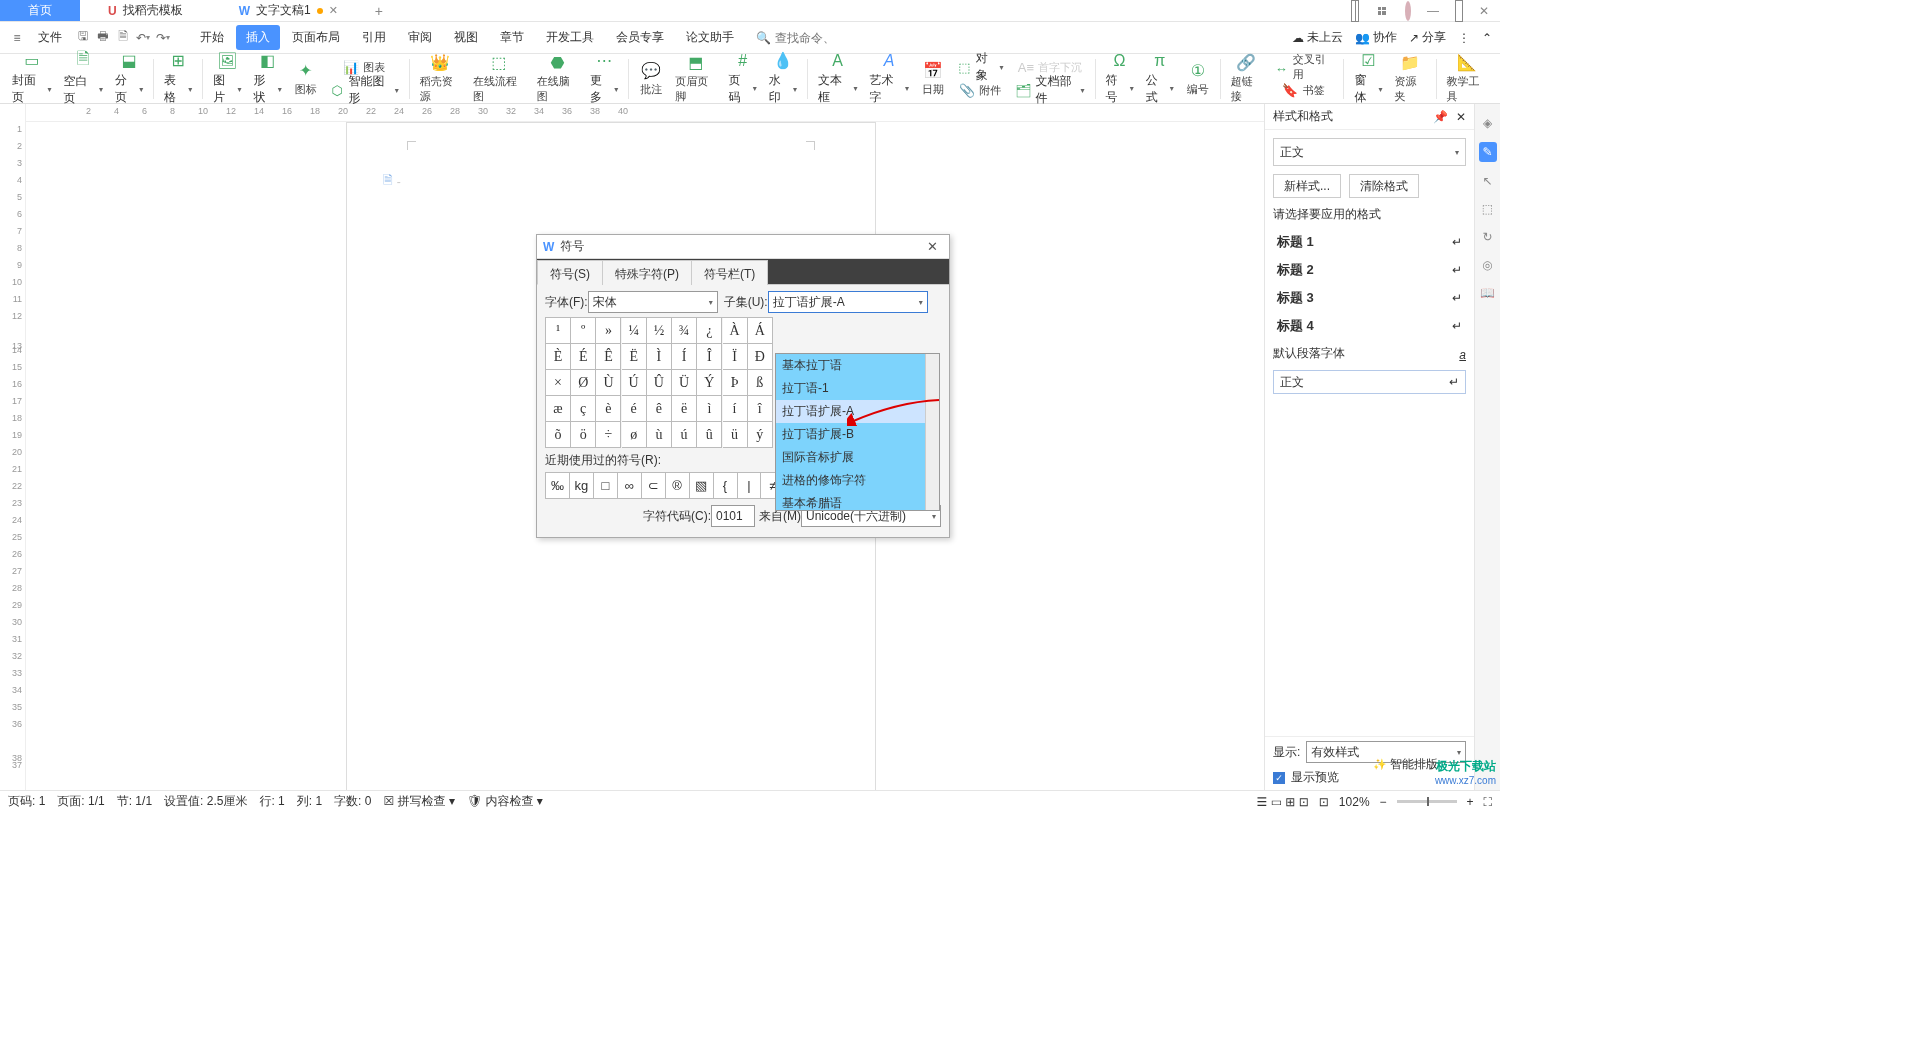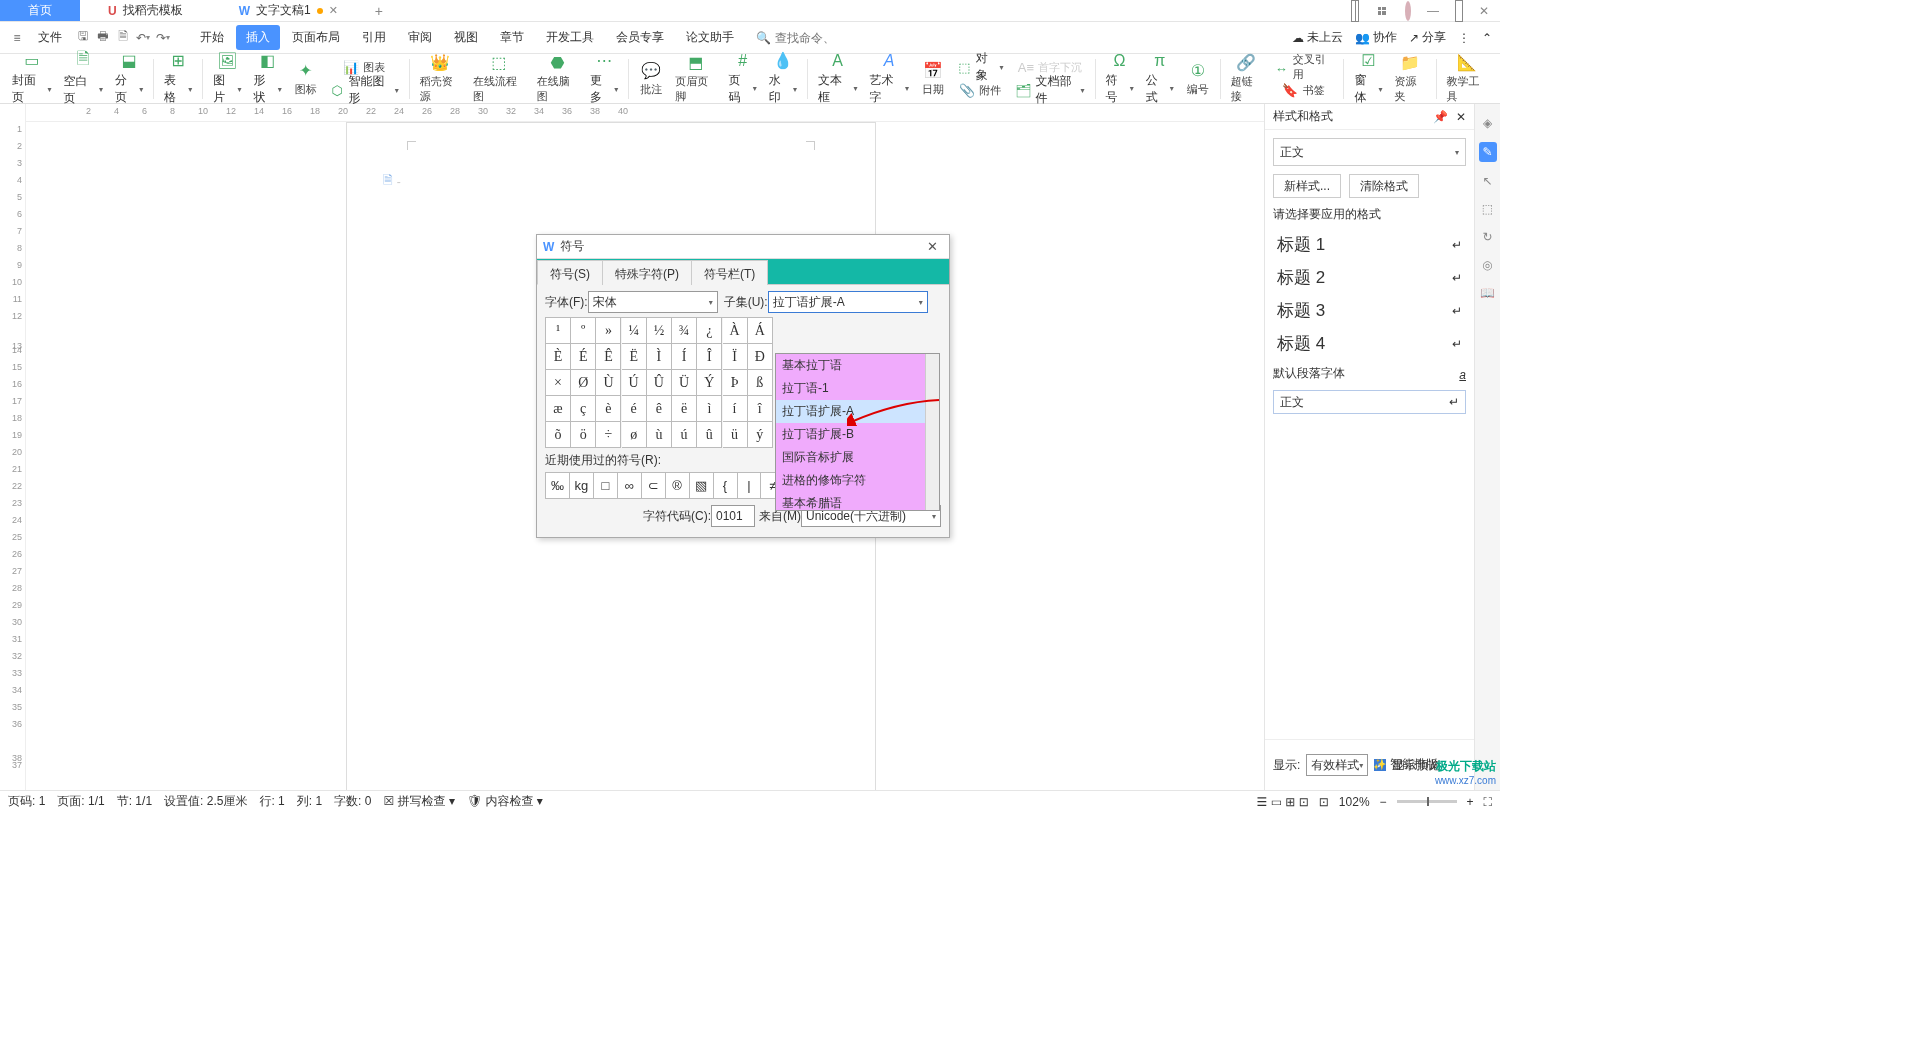--- a/index.html
+++ b/index.html
@@ -45,43 +45,43 @@
 .page-inner-top::before{content:"";position:absolute;left:0;top:0;width:8px;height:8px;border-left:1px solid #ccc;border-top:1px solid #ccc}
 .page-inner-top::after{content:"";position:absolute;right:0;top:0;width:8px;height:8px;border-right:1px solid #ccc;border-top:1px solid #ccc}
 .doc-icons{position:absolute;top:48px;left:36px;display:flex;align-items:center;gap:4px;color:#8ab4e8}
 .right-panel{position:absolute;top:104px;right:26px;width:210px;bottom:22px;background:#fff;border-left:1px solid #e5e5e5;display:flex;flex-direction:column}
 .panel-header{height:26px;display:flex;align-items:center;justify-content:space-between;padding:0 8px;border-bottom:1px solid #eee}
 .panel-body{padding:8px;flex:1;overflow:hidden;display:flex;flex-direction:column;gap:8px}
 .style-select{height:28px;border:1px solid #ccc;display:flex;align-items:center;padding:0 6px;justify-content:space-between}
 .btn-flat{height:24px;border:1px solid #ccc;background:#fff;padding:0 10px;cursor:default}
 .style-list{display:flex;flex-direction:column;gap:6px}
 .style-item{display:flex;justify-content:space-between;align-items:center;padding:2px 4px}
-.style-item .name{font-size:17px;font-weight:normal}
+.style-item .name{font-size:13px;font-weight:bold}
 .para-input{height:24px;border:1px solid #b5c9e8;display:flex;align-items:center;padding:0 6px;justify-content:space-between;background:#fff}
-.panel-footer{border-top:1px solid #eee;padding:14px 8px;display:flex;flex-direction:row;gap:6px}
+.panel-footer{border-top:1px solid #eee;padding:4px 8px;display:flex;flex-direction:column;gap:6px}
 .side-strip{position:absolute;top:104px;right:0;width:26px;bottom:22px;background:#f5f5f5;border-left:1px solid #e5e5e5;display:flex;flex-direction:column;align-items:center;gap:10px;padding-top:10px}
 .side-strip span{color:#888;width:18px;height:18px;display:flex;align-items:center;justify-content:center}
 .side-strip span.active{background:#4a93ff;color:#fff;border-radius:3px;padding:10px 2px}
 .statusbar{position:absolute;bottom:0;left:0;right:0;height:22px;background:#fff;border-top:1px solid #e5e5e5;display:flex;align-items:center;padding:0 8px;gap:12px;font-size:11px;color:#555}
 .statusbar .right{margin-left:auto;display:flex;align-items:center;gap:10px}
 
 
 .dialog{position:absolute;top:234px;left:536px;width:414px;background:#f4f4f4;border:1px solid #aaa;box-shadow:2px 2px 6px rgba(0,0,0,.2);z-index:10}
 .dlg-title{height:24px;display:flex;align-items:center;padding:0 6px;gap:6px;background:#fff;border-bottom:1px solid #ddd}
 .dlg-title .close{margin-left:auto;font-size:13px;color:#555;padding:2px 5px}
-.dlg-tabs{display:flex;height:26px;background:#14b8a6;border-bottom:1px solid #ccc}
+.dlg-tabs{display:flex;height:26px;background:#404040;border-bottom:1px solid #ccc}
 .dlg-tab{padding:5px 12px;border:1px solid #ccc;border-bottom:none;margin-right:-1px;background:#f4f4f4;position:relative;top:1px}
 .dlg-tab.active{background:#f4f4f4;border-bottom:1px solid #f4f4f4}
 .dlg-body{padding:6px 8px;background:#f4f4f4}
 .dlg-row{display:flex;align-items:center;margin-bottom:4px}
 .combo{height:22px;border:1px solid #999;background:#fff;display:flex;align-items:center;padding:0 4px;justify-content:space-between;flex:1}
 .combo.hi{border:1px solid #3a7bd5}
 .sym-grid{display:grid;grid-template-columns:repeat(9,1fr);border-top:1px solid #bbb;border-left:1px solid #bbb;width:228px}
 .sym-cell{width:25px;height:26px;border-right:1px solid #bbb;border-bottom:1px solid #bbb;display:flex;align-items:center;justify-content:center;font-size:14px;background:#fff;font-family:serif}
-.dropdown-list{position:absolute;top:68px;left:238px;width:165px;background:#f0abfc;border:1px solid #999;z-index:11;max-height:158px;overflow-y:auto}
+.dropdown-list{position:absolute;top:68px;left:238px;width:165px;background:#7dd3fc;border:1px solid #999;z-index:11;max-height:158px;overflow-y:auto}
 .dd-item{padding:3px 6px;cursor:default}
 .dd-item.hi{background:#cde4ff}
 .dropdown-scroll{position:absolute;right:0;top:0;bottom:0;width:14px;background:#eee;border-left:1px solid #ccc}
 .recent-label{margin-top:4px;margin-bottom:3px}
 .recent-grid{display:grid;grid-template-columns:repeat(16,1fr);border-top:1px solid #bbb;border-left:1px solid #bbb;width:384px}
 .recent-cell{height:26px;border-right:1px solid #bbb;border-bottom:1px solid #bbb;display:flex;align-items:center;justify-content:center;font-size:13px;background:#fff}
 .dlg-footer{border-top:1px solid #ccc;margin-top:8px;padding-top:8px;display:flex;align-items:center;gap:10px}
 .arrow{position:absolute;top:113px;left:310px;width:95px;height:28px;pointer-events:none;z-index:12}
 .watermark{position:absolute;right:4px;bottom:26px;display:flex;flex-direction:column;align-items:flex-end;gap:0;font-size:11px;color:#3a7;z-index:5}
 .watermark .line1{color:#0a8;font-weight:bold}

